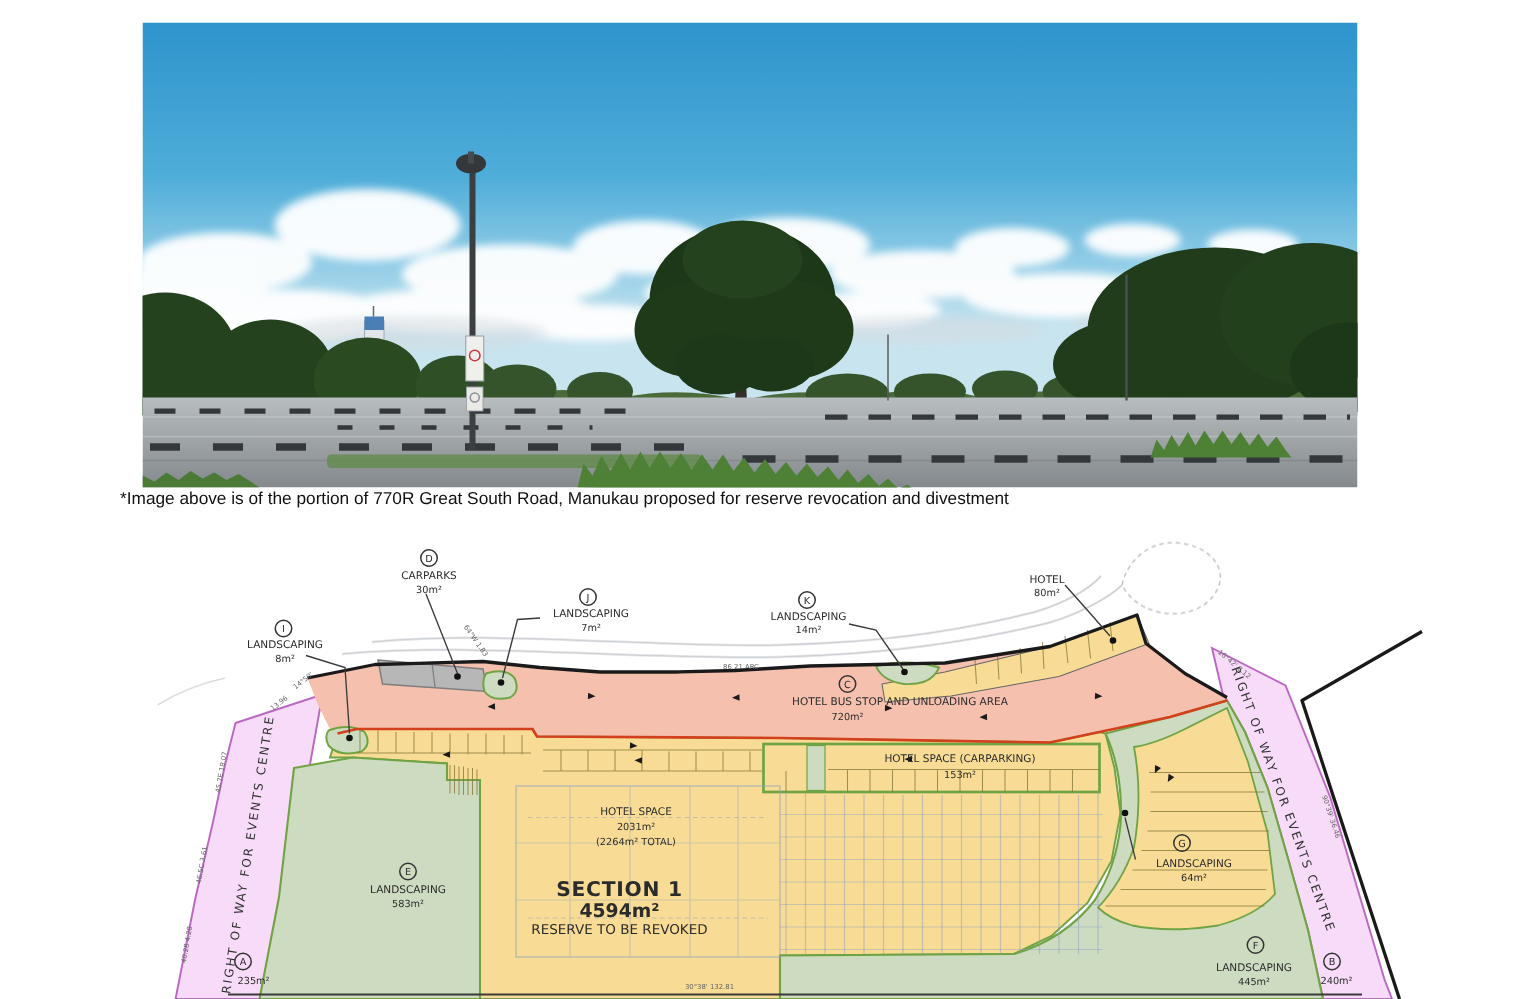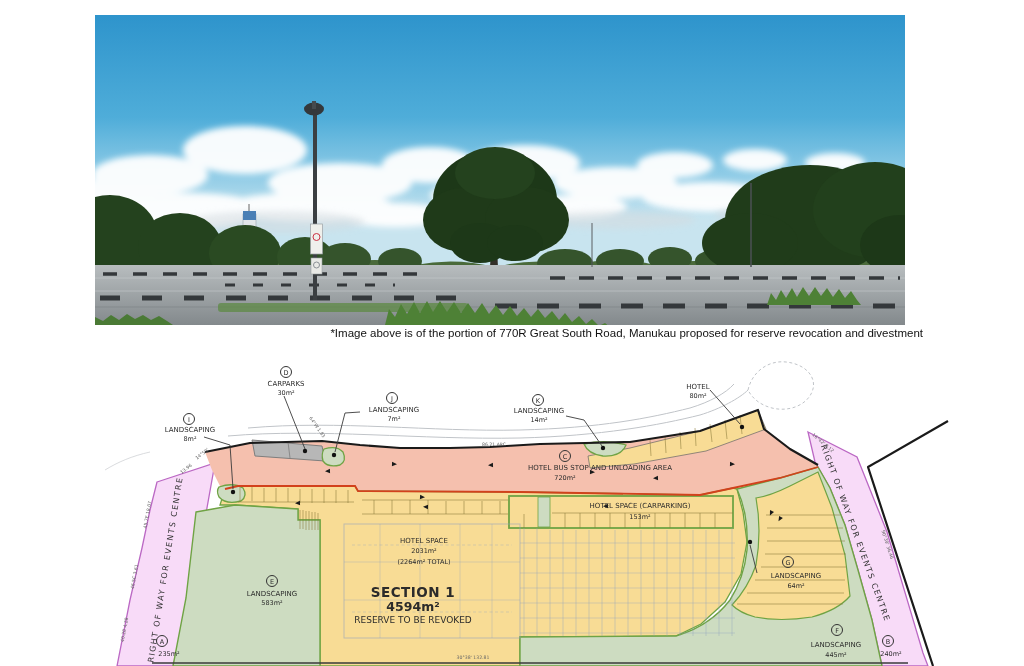--- a/index.html
+++ b/index.html
@@ -1,19 +1,19 @@
 <!DOCTYPE html>
 <html><head>
 <meta charset="utf-8">
 <style>
   html,body{margin:0;padding:0;background:#fff;}
   body{width:1024px;height:666px;position:relative;overflow:hidden;
        font-family:"Liberation Sans",sans-serif;}
   .photo-wrap{position:absolute;left:95px;top:15px;width:810px;height:310px;}
-  .caption{position:absolute;left:103px;top:327px;width:820px;font-size:11.5px;color:#111;text-align:right;}
+  .caption{position:absolute;left:80px;top:327px;width:820px;font-size:11.5px;color:#111;}
   .plan-wrap{position:absolute;left:0;top:352px;width:1024px;height:314px;}
   svg{display:block;}
   text{font-family:"DejaVu Sans",sans-serif;fill:#2b2b2b;}
   .lbl{font-size:7px;text-anchor:middle;}
   .lb2{font-size:6.5px;text-anchor:middle;}
   .cl{font-size:6.5px;text-anchor:middle;}
   .big1{font-size:13.5px;font-weight:bold;text-anchor:middle;letter-spacing:.5px;}
   .big2{font-size:12.5px;font-weight:bold;text-anchor:middle;}
   .big3{font-size:9px;text-anchor:middle;}
   .row-txt{font-size:8px;letter-spacing:1.4px;text-anchor:middle;fill:#333;}

